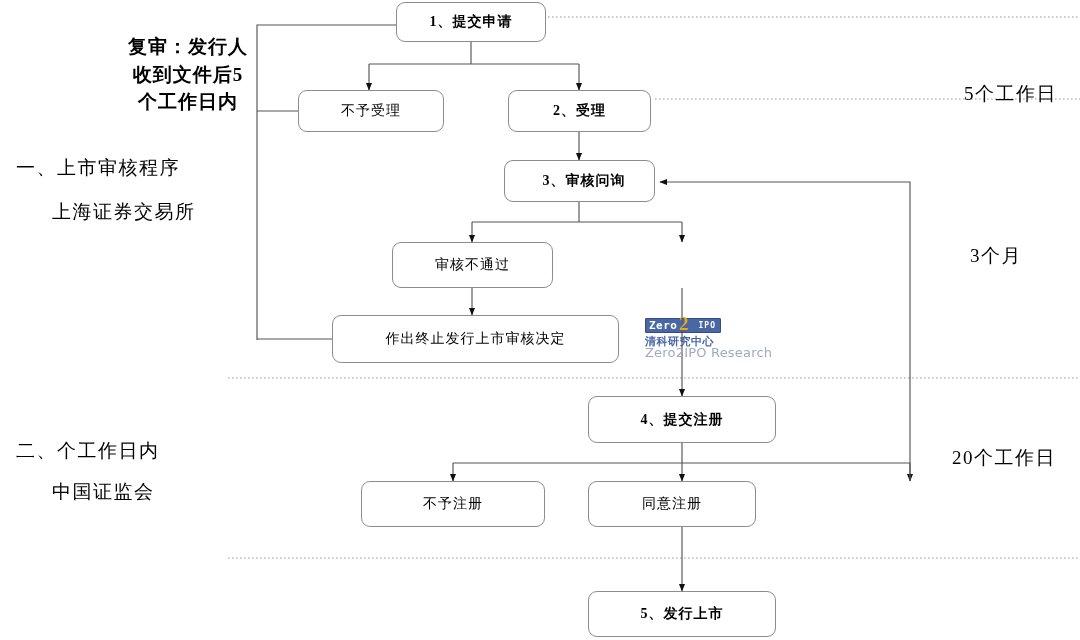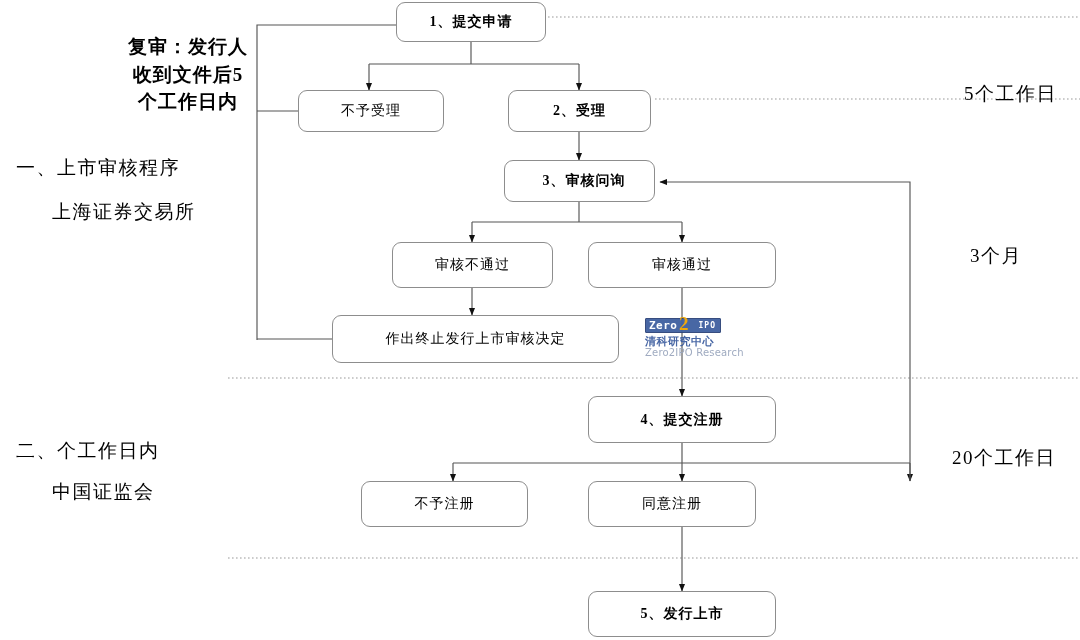--- a/index.html
+++ b/index.html
@@ -54,21 +54,21 @@
     position:absolute;left:34px;top:-4px;color:#f0a500;
     font-family:"Liberation Serif",serif;
     font-size:19px;font-weight:bold;line-height:19px;z-index:3;
   }
   .wm-cn{
     display:block;margin-top:2px;color:#3f5fa0;font-weight:bold;
     font-size:11px;letter-spacing:.5px;line-height:13px;white-space:nowrap;
   }
   .wm-en{
     display:block;color:#9aa6bd;font-family:"DejaVu Sans","Liberation Sans",sans-serif;
-    font-size:10px;letter-spacing:.2px;line-height:9px;white-space:nowrap;
+    font-size:13px;letter-spacing:.2px;line-height:9px;white-space:nowrap;
   }
 </style>
 </head>
 <body>
 
 <div id="stage">
 
   <svg id="wires" viewBox="0 0 1080 640" xmlns="http://www.w3.org/2000/svg">
     <defs>
       <marker id="ah" markerWidth="9" markerHeight="9" refX="7.4" refY="3.2" orient="auto" markerUnits="userSpaceOnUse">
@@ -128,27 +128,26 @@
   <div class="node bold" style="left:396px;top:2px;width:150px;height:40px;">1、提交申请</div>
 
   <div class="node" style="left:298px;top:90px;width:146px;height:42px;">不予受理</div>
 
   <div class="node bold" style="left:508px;top:90px;width:143px;height:42px;">2、受理</div>
 
   <div class="node bold" style="left:504px;top:160px;width:151px;height:42px;padding-left:9px;">3、审核问询</div>
 
   <div class="node" style="left:392px;top:242px;width:161px;height:46px;">审核不通过</div>
 
-  <div class="node" style="left:588px;top:242px;width:188px;height:46px;">审核通过</div>
 
   <div class="node" style="left:332px;top:315px;width:287px;height:48px;">作出终止发行上市审核决定</div>
 
   <div class="node bold" style="left:588px;top:396px;width:188px;height:47px;">4、提交注册</div>
 
-  <div class="node" style="left:361px;top:481px;width:167px;height:46px;">不予注册</div>
+  <div class="node" style="left:361px;top:481px;width:184px;height:46px;">不予注册</div>
 
   <div class="node" style="left:588px;top:481px;width:168px;height:46px;">同意注册</div>
 
 
   <div class="node bold" style="left:588px;top:591px;width:188px;height:46px;">5、发行上市</div>
 
   <div class="watermark" style="left:645px;top:318px;">
     <span class="wm-bar">
       <span class="wm-zero">Zero</span>
       <span class="wm-ipo">IPO</span>

